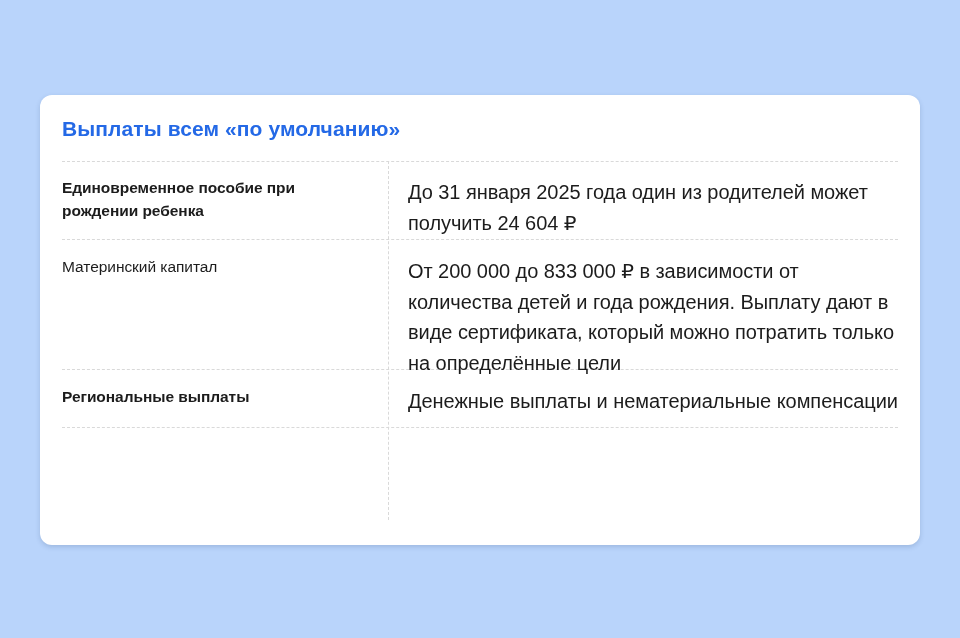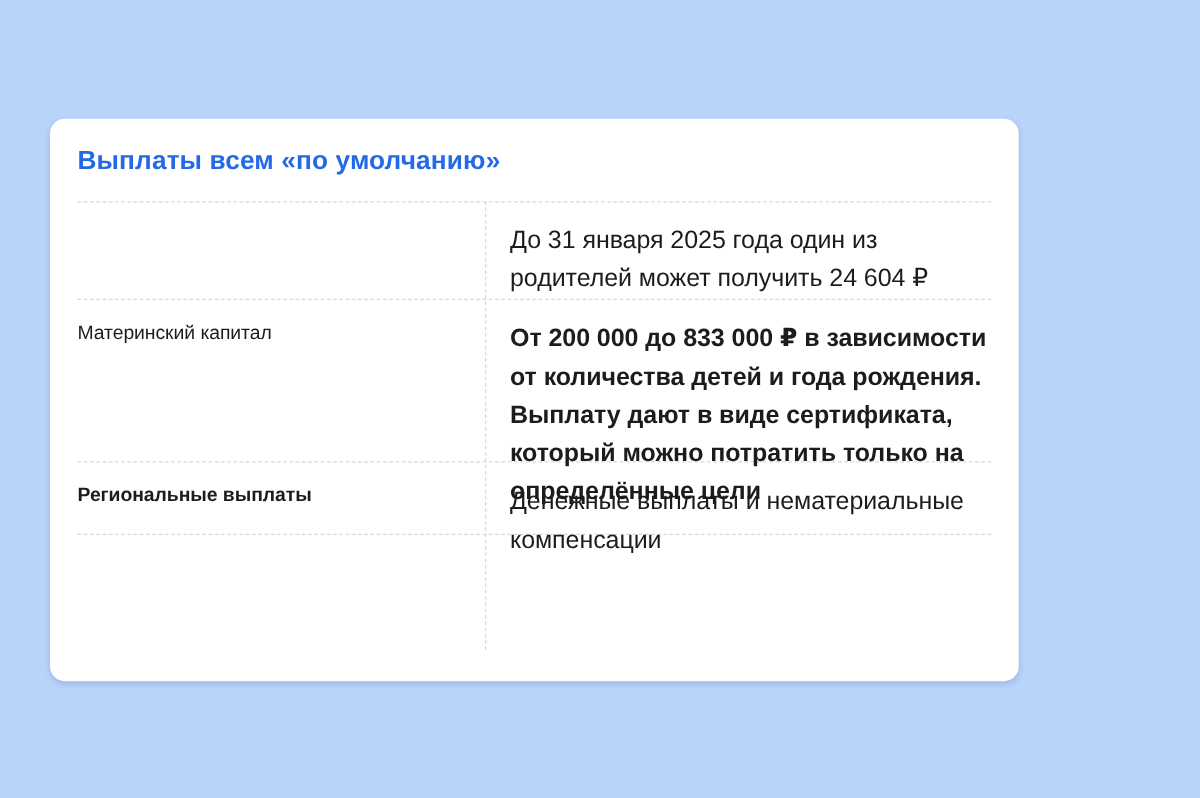--- a/index.html
+++ b/index.html
@@ -21,21 +21,21 @@
     width: 960px;
     height: 638px;
     background: #b9d4fb;
     box-sizing: border-box;
   }
 
   .card {
     position: absolute;
     left: 40px;
     top: 95px;
-    width: 775px;
+    width: 880px;
     height: 450px;
     background: #ffffff;
     border-radius: 12px;
     box-sizing: border-box;
     box-shadow: 0 2px 5px rgba(30, 55, 100, 0.18);
     overflow: hidden;
   }
 
   .card-inner {
     position: absolute;
@@ -107,21 +107,21 @@
     top: 0;
     right: 0;
     font-size: 20px;
     font-weight: normal;
     line-height: 1.53;
     color: #1c1c1c;
     letter-spacing: -0.05px;
   }
 
   .row1 .cell-label, .row1 .cell-value { padding-top: 16px; }
-  .row2 .cell-label, .row2 .cell-value { padding-top: 17px; font-weight: bold; }
+  .row2 .cell-label, .row2 .cell-value { padding-top: 17px; }
   .row3 .cell-label, .row3 .cell-value { padding-top: 17px; }
   .row4 .cell-label, .row4 .cell-value { padding-top: 18px; }
 
   .row2 .cell-label { font-weight: normal; }
 </style>
 </head>
 <body>
 
 <div class="stage">
 
@@ -130,20 +130,21 @@
 
       <div class="card-title">Выплаты всем «по умолчанию»</div>
 
       <div class="hrule r1"></div>
       <div class="hrule r2"></div>
       <div class="hrule r3"></div>
       <div class="hrule r4"></div>
       <div class="vrule"></div>
 
       <div class="row row1">
+        <div class="cell-label">Единовременное пособие при рождении ребенка</div>
         <div class="cell-value">До 31 января 2025 года один из родителей может получить 24 604 ₽</div>
       </div>
 
       <div class="row row2">
         <div class="cell-label">Материнский капитал</div>
         <div class="cell-value">От 200 000 до 833 000 ₽ в зависимости от количества детей и года рождения. Выплату дают в виде сертификата, который можно потратить только на определённые цели</div>
       </div>
 
       <div class="row row3">
         <div class="cell-label">Региональные выплаты</div>

